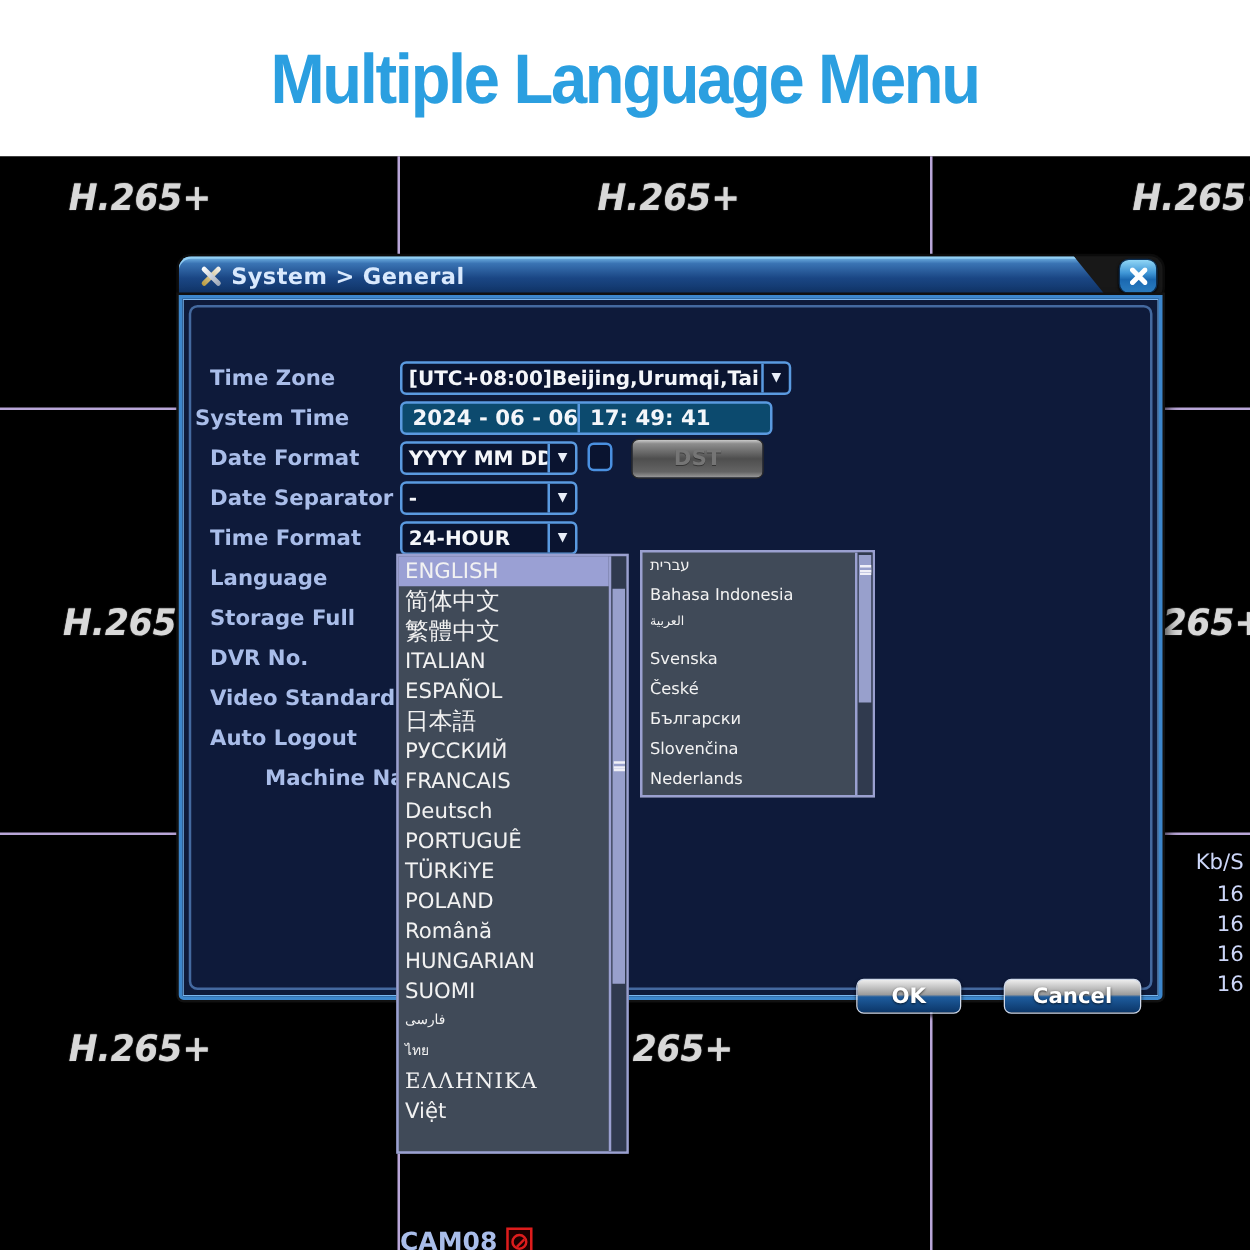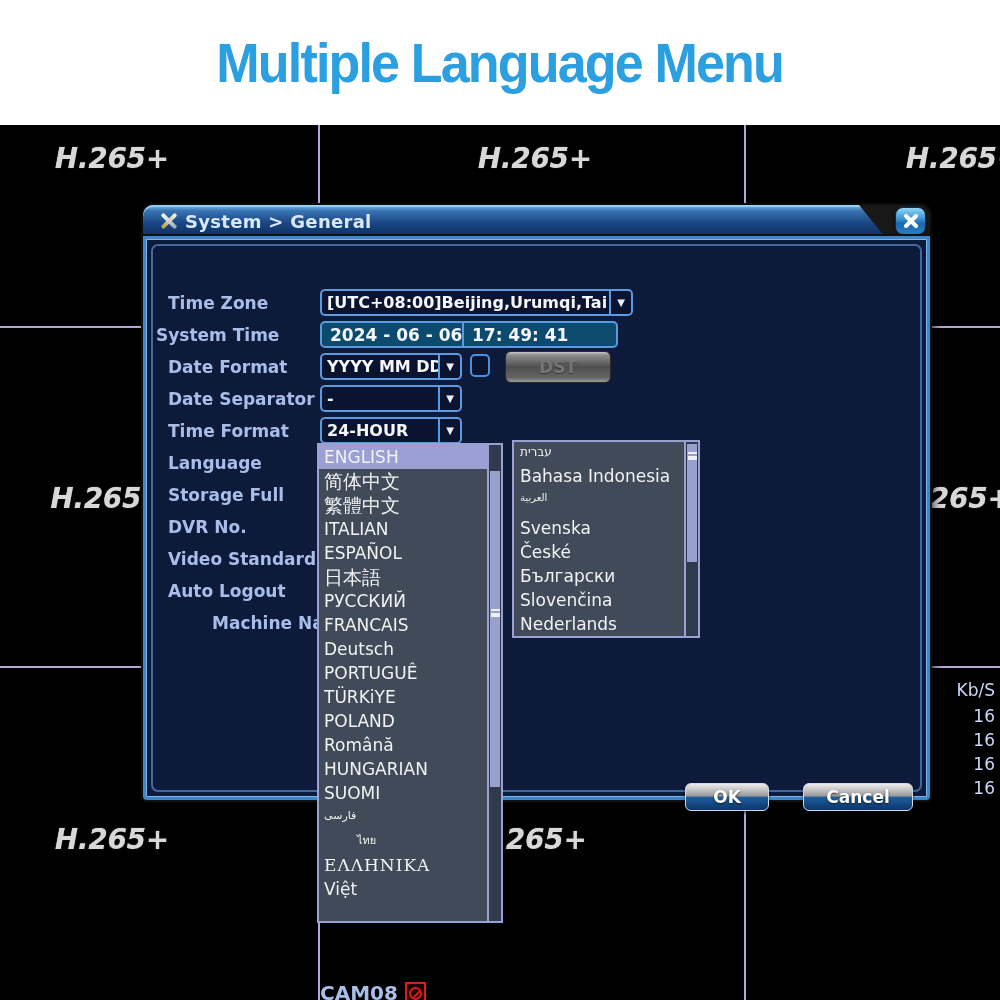--- a/index.html
+++ b/index.html
@@ -98,27 +98,27 @@
     text-shadow:0 1px 2px rgba(0,0,0,.7); box-shadow:0 2px 3px rgba(0,0,0,.6); }
 
   
   .lang-list { position:absolute; left:317px; top:443px; width:186px; height:480px;
     z-index:5; background:#404a58; border:2px solid #9aa0d0; }
   .lang-list .row { height:24px; line-height:24px; padding-left:5px; color:#f2f2f2;
     font-size:17px; white-space:nowrap; cursor:pointer; }
   .row.selected { background:#9aa0d4; }
   .row.cjk { font-size:19px; }
   .row.small-rtl { font-size:11px; line-height:22px; }
-  .row.small-th { font-size:11px;margin-left:33px; }
+  .row.small-th { font-size:11px; }
   .row.greek { font-family:"DejaVu Serif","Liberation Serif",serif; letter-spacing:1px; }
 
   .lang-list2 { position:absolute; left:512px; top:440px; width:188px; height:198px;
     z-index:5; background:#404a58; border:2px solid #9aa0d0; }
   .lang-list2 .row2 { line-height:24px; height:24px; padding-left:6px; color:#f2f2f2;
-    font-size:17px; white-space:nowrap; cursor:pointer; }
+    font-size:13px; white-space:nowrap; cursor:pointer; }
   .row2.hebrew { font-size:12px; height:21px; line-height:20px; }
   .row2.arabic { font-size:10px; height:19px; line-height:16px; }
   .row2.tall { height:27px; line-height:27px; }
   .row2.gap { height:7px; }
 
   .sbar { position:absolute; right:0; top:0; bottom:0; width:14px; background:#303a4e;
     border-left:2px solid #9aa0d0; cursor:pointer; }
   .sthumb { position:absolute; left:1px; right:1px; background:#98a0cc; }
   .grip { width:9px; margin:0 auto; border-top:2px solid #f0f0f8; border-bottom:2px solid #f0f0f8;
     height:6px; box-shadow:0 2px 0 #f0f0f8; }

